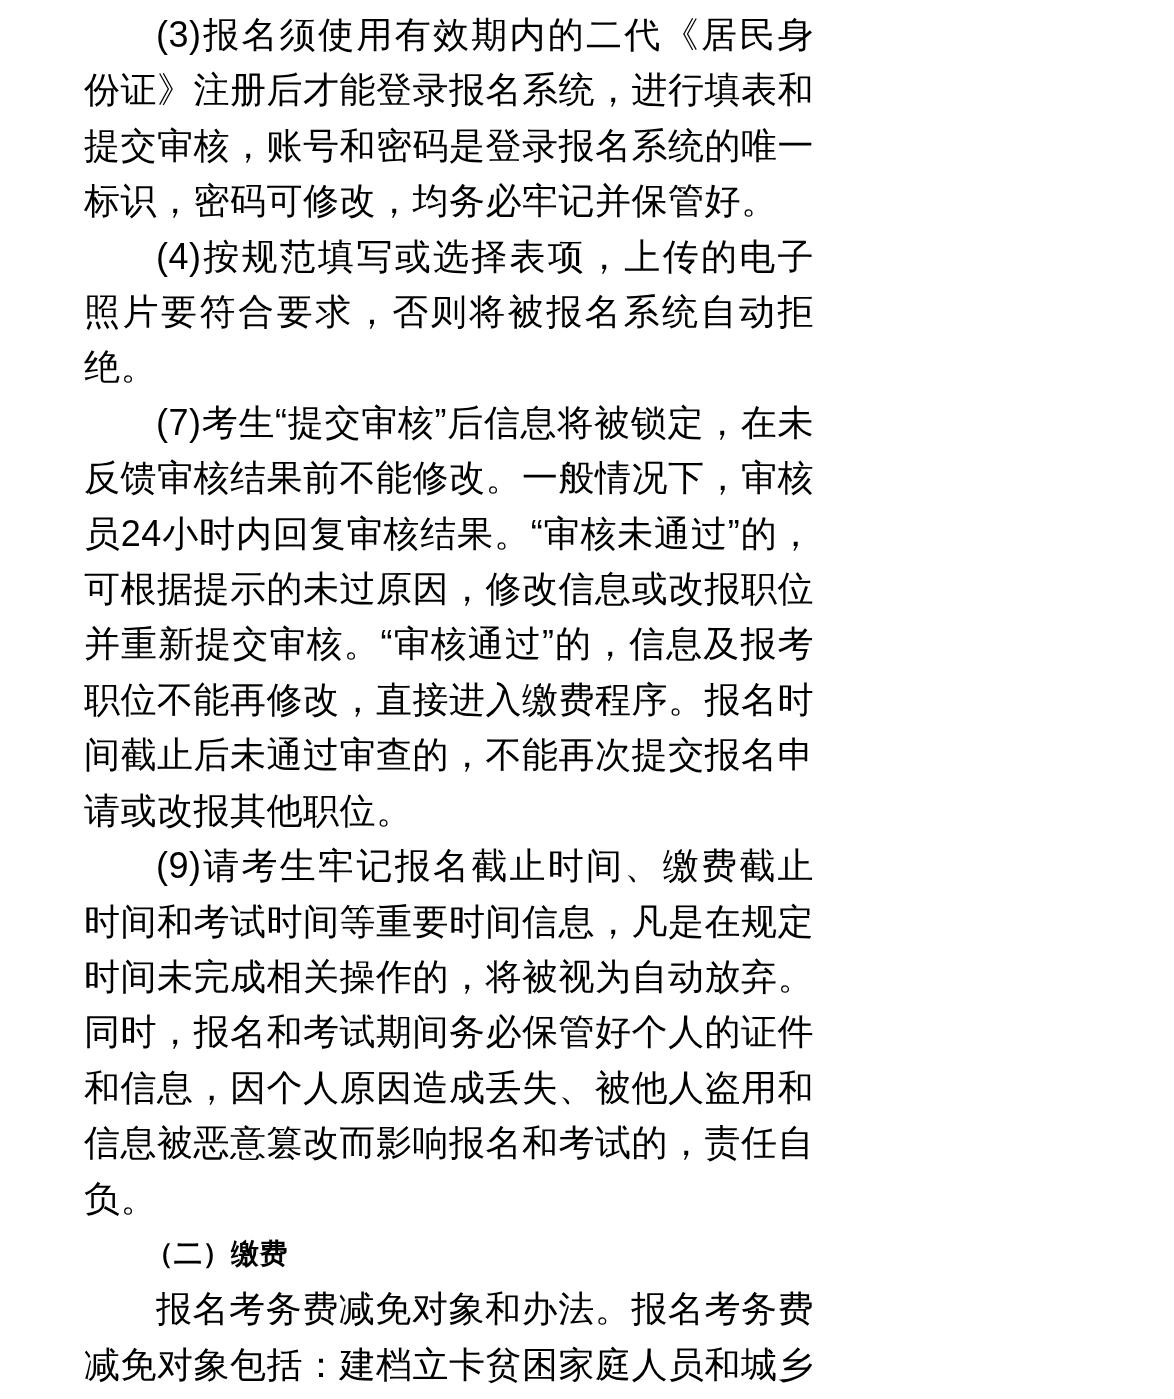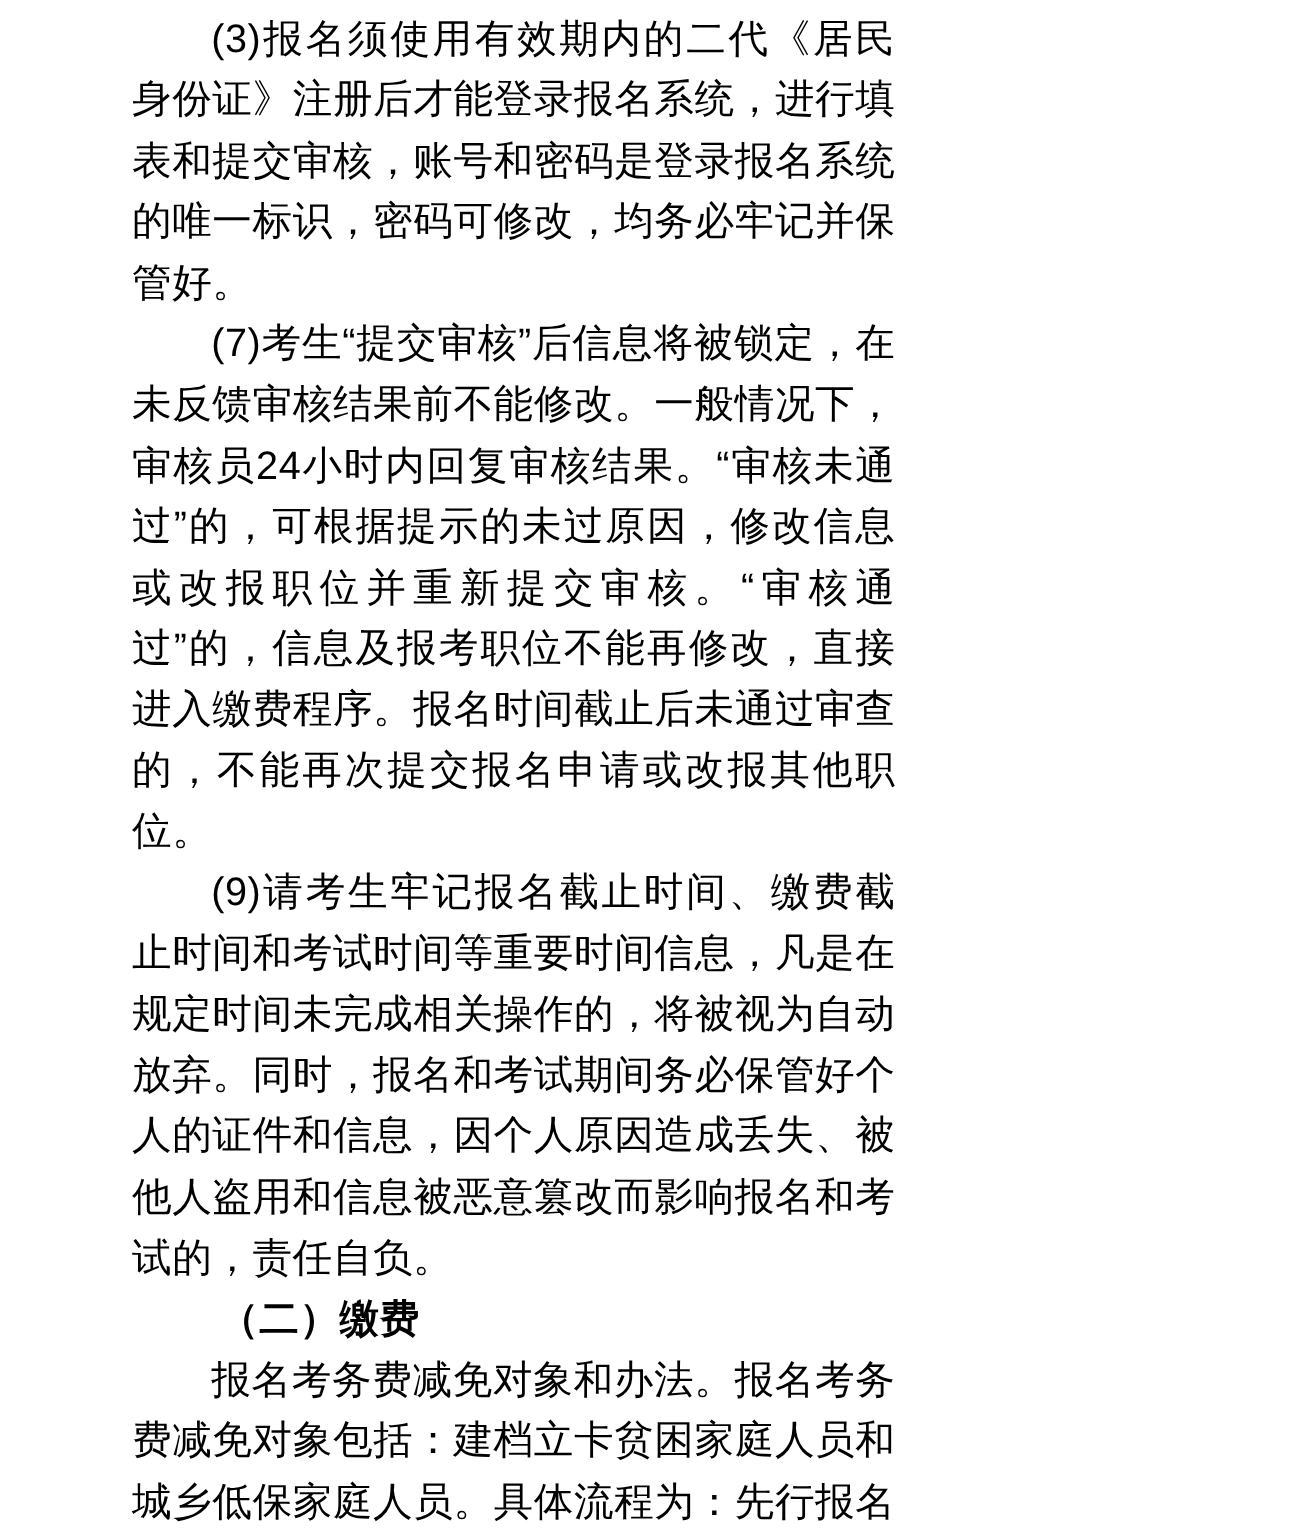--- a/index.html
+++ b/index.html
@@ -7,45 +7,46 @@
     padding: 0;
     background: #ffffff;
   }
   .page {
     position: relative;
     box-sizing: border-box;
     width: 940px;
     height: 1399px;
     background: #ffffff;
     color: #000000;
-    padding: 7px 126px 0 120px;
+    padding: 7px 126px 0 84px;
     overflow: hidden;
     font-family: "Liberation Sans", "DejaVu Sans", sans-serif;
     font-size: 36px;
     line-height: 55.4px;
   }
   .para {
     margin: 0;
     text-indent: 2em;
     text-align: justify;
     text-justify: inter-ideograph;
     letter-spacing: 0.5px;
     word-break: break-all;
   }
   .heading {
     margin: 0;
     text-indent: 2.2em;
     font-weight: bold;
-    font-size: 36px;
+    font-size: 28px;
     line-height: 55.4px;
     letter-spacing: 0.5px;
   }
 </style>
 </head>
 <body>
 
 <div class="page">
   <p class="para">(3)报名须使用有效期内的二代《居民身份证》注册后才能登录报名系统，进行填表和提交审核，账号和密码是登录报名系统的唯一标识，密码可修改，均务必牢记并保管好。</p>
+  <p class="para">(4)按规范填写或选择表项，上传的电子照片要符合要求，否则将被报名系统自动拒绝。</p>
   <p class="para">(7)考生“提交审核”后信息将被锁定，在未反馈审核结果前不能修改。一般情况下，审核员24小时内回复审核结果。“审核未通过”的，可根据提示的未过原因，修改信息或改报职位并重新提交审核。“审核通过”的，信息及报考职位不能再修改，直接进入缴费程序。报名时间截止后未通过审查的，不能再次提交报名申请或改报其他职位。</p>
   <p class="para">(9)请考生牢记报名截止时间、缴费截止时间和考试时间等重要时间信息，凡是在规定时间未完成相关操作的，将被视为自动放弃。同时，报名和考试期间务必保管好个人的证件和信息，因个人原因造成丢失、被他人盗用和信息被恶意篡改而影响报名和考试的，责任自负。</p>
   <h3 class="heading">（二）缴费</h3>
   <p class="para">报名考务费减免对象和办法。报名考务费减免对象包括：建档立卡贫困家庭人员和城乡低保家庭人员。具体流程为：先行报名缴费→提交审核材料→审核通过→退费。</p>
 </div>
 
 </body></html>

